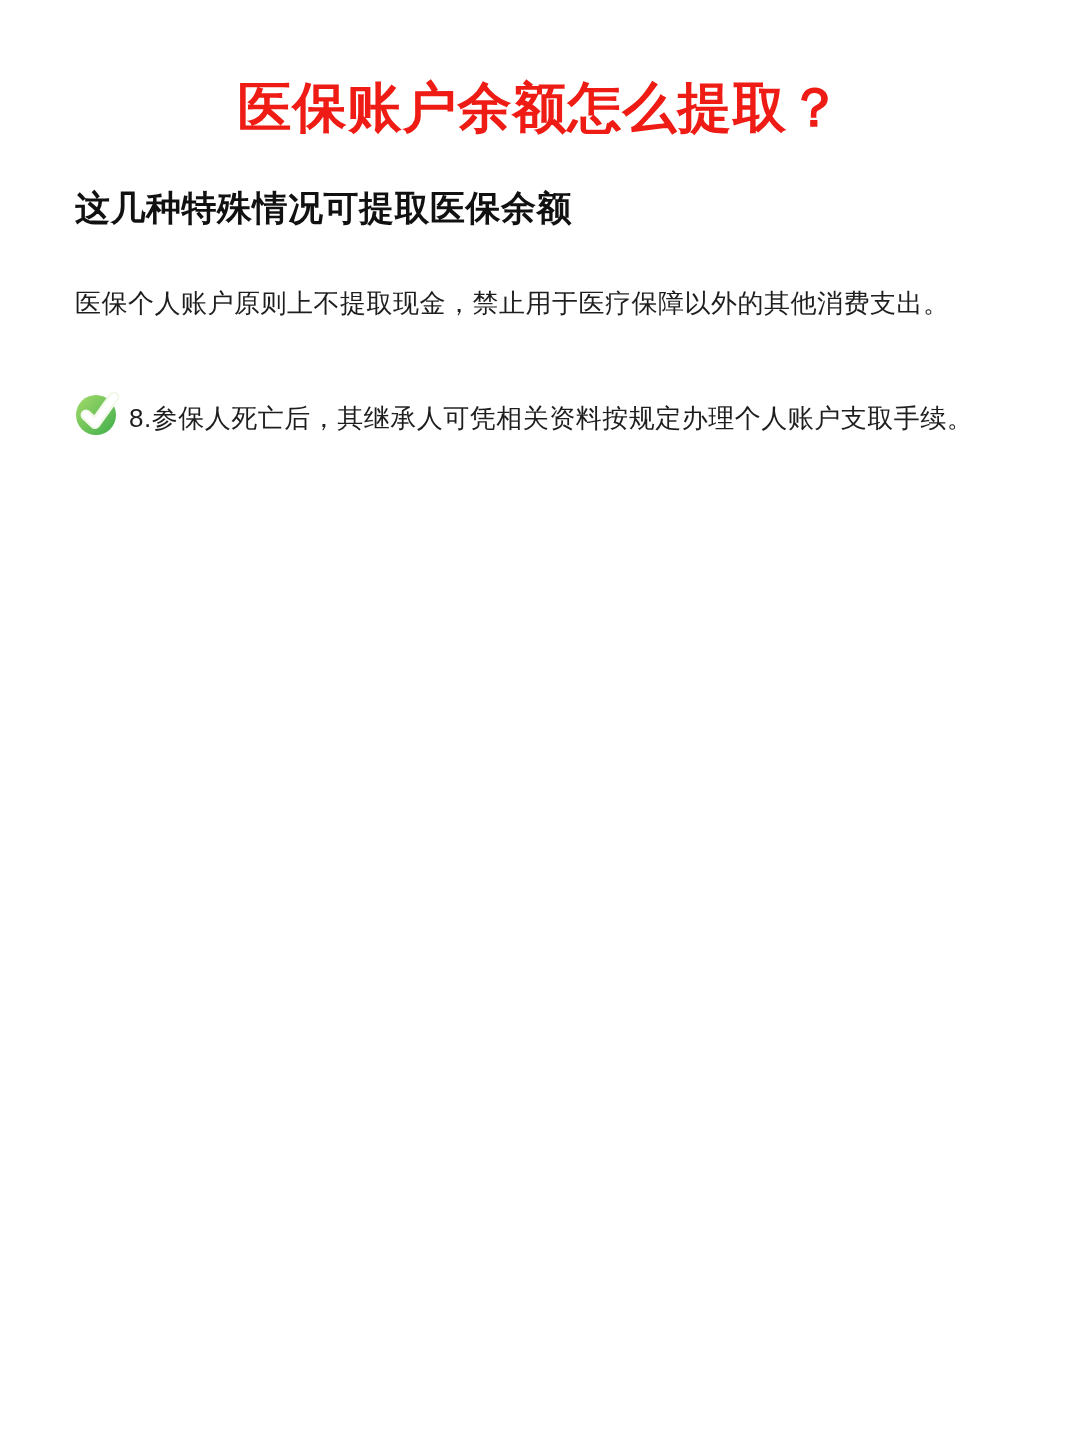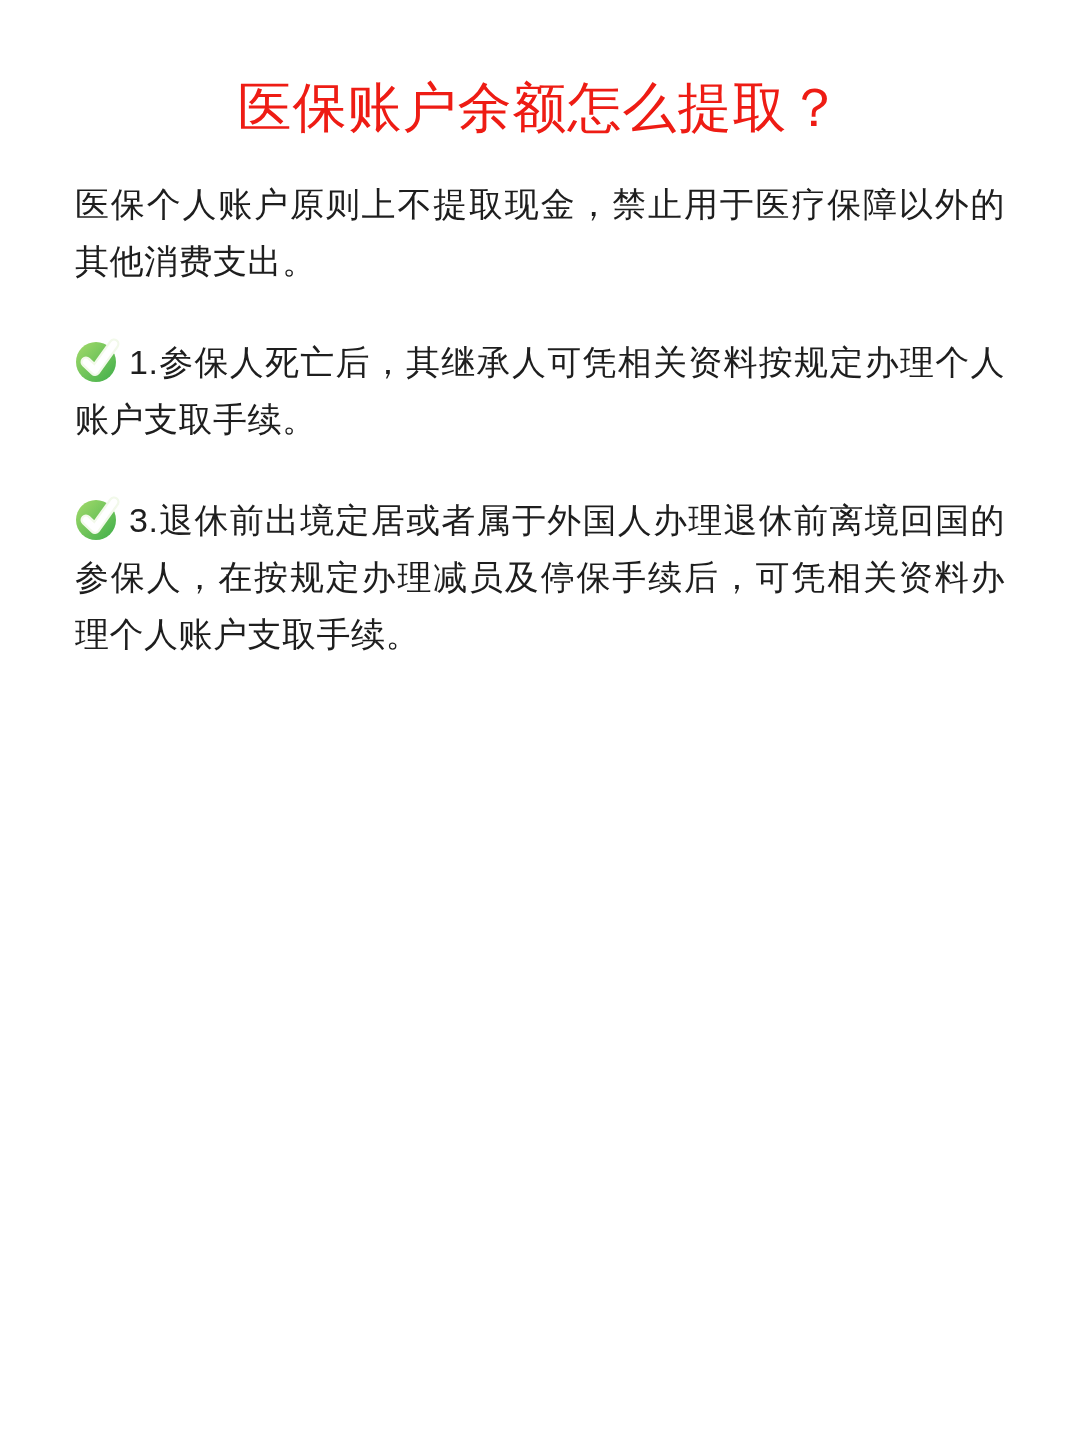--- a/index.html
+++ b/index.html
@@ -10,36 +10,36 @@
     font-family: "Liberation Sans", sans-serif;
     color: #1e1e1e;
     overflow: hidden;
   }
   .page { width: 1080px; height: 1443px; position: relative; }
   .title {
     margin: 76px 0 8px 0;
     text-align: center;
     font-size: 54px;
     line-height: 62px;
-    font-weight: 400;
+    font-weight: 700;
     color: #ee1c14;
     letter-spacing: 1px;
   }
   .subtitle {
     margin: 48px 75px 0 75px;
     font-size: 35px;
     line-height: 44px;
     font-weight: 700;
     color: #111111;
     letter-spacing: 0.5px;
   }
   .para {
     margin: 38px 75px 0 75px;
-    font-size: 34px;
-    line-height: 57px;
+    font-size: 26px;
+    line-height: 71px;
     letter-spacing: 0.5px;
     color: #1e1e1e;
     text-align: justify;
   }
   .para.item { margin-top: 44px; }
   .red-text { color: #e23a2e; }
   .bold-seg { font-weight: 700; }
   .check-icon {
     display: inline-block;
     width: 48px;
@@ -58,31 +58,27 @@
       <stop offset="0" stop-color="#a4db6b"></stop>
       <stop offset="1" stop-color="#3fae4a"></stop>
     </linearGradient>
   </defs>
 </svg>
 
 <div class="page">
 
   <h1 class="title">医保账户余额怎么提取？</h1>
 
+  <h2 class="subtitle">这几种特殊情况可提取医保余额</h2>
 
   <p class="para">医保个人账户原则上不提取现金，禁止用于医疗保障以外的其他消费支出。</p>
 
 
 
   <p class="para item"><svg class="check-icon" viewBox="0 0 48 48">
         <circle cx="21" cy="27" r="20" fill="url(#checkGrad)"></circle>
         <path d="M11 27 L20 35.5 L39 9" fill="none" stroke="#f2f9ea" stroke-width="11" stroke-linecap="round" stroke-linejoin="round"></path>
         <path d="M11 27 L20 35.5 L39 9" fill="none" stroke="#ffffff" stroke-width="6.5" stroke-linecap="round" stroke-linejoin="round"></path>
-      </svg><span class="bold-seg"></span><span>1.参保人死亡后，其继承人可凭相关资料按规定办理个人账户支取手续。</span></p>
+      </svg><span class="bold-seg"></span><span>8.参保人死亡后，其继承人可凭相关资料按规定办理个人账户支取手续。</span></p>
 
-  <p class="para item"><svg class="check-icon" viewBox="0 0 48 48">
-        <circle cx="21" cy="27" r="20" fill="url(#checkGrad)"></circle>
-        <path d="M11 27 L20 35.5 L39 9" fill="none" stroke="#f2f9ea" stroke-width="11" stroke-linecap="round" stroke-linejoin="round"></path>
-        <path d="M11 27 L20 35.5 L39 9" fill="none" stroke="#ffffff" stroke-width="6.5" stroke-linecap="round" stroke-linejoin="round"></path>
-      </svg><span class="bold-seg"></span><span>3.退休前出境定居或者属于外国人办理退休前离境回国的参保人，在按规定办理减员及停保手续后，可凭相关资料办理个人账户支取手续。</span></p>
 
 
 </div>
 
 </body></html>

